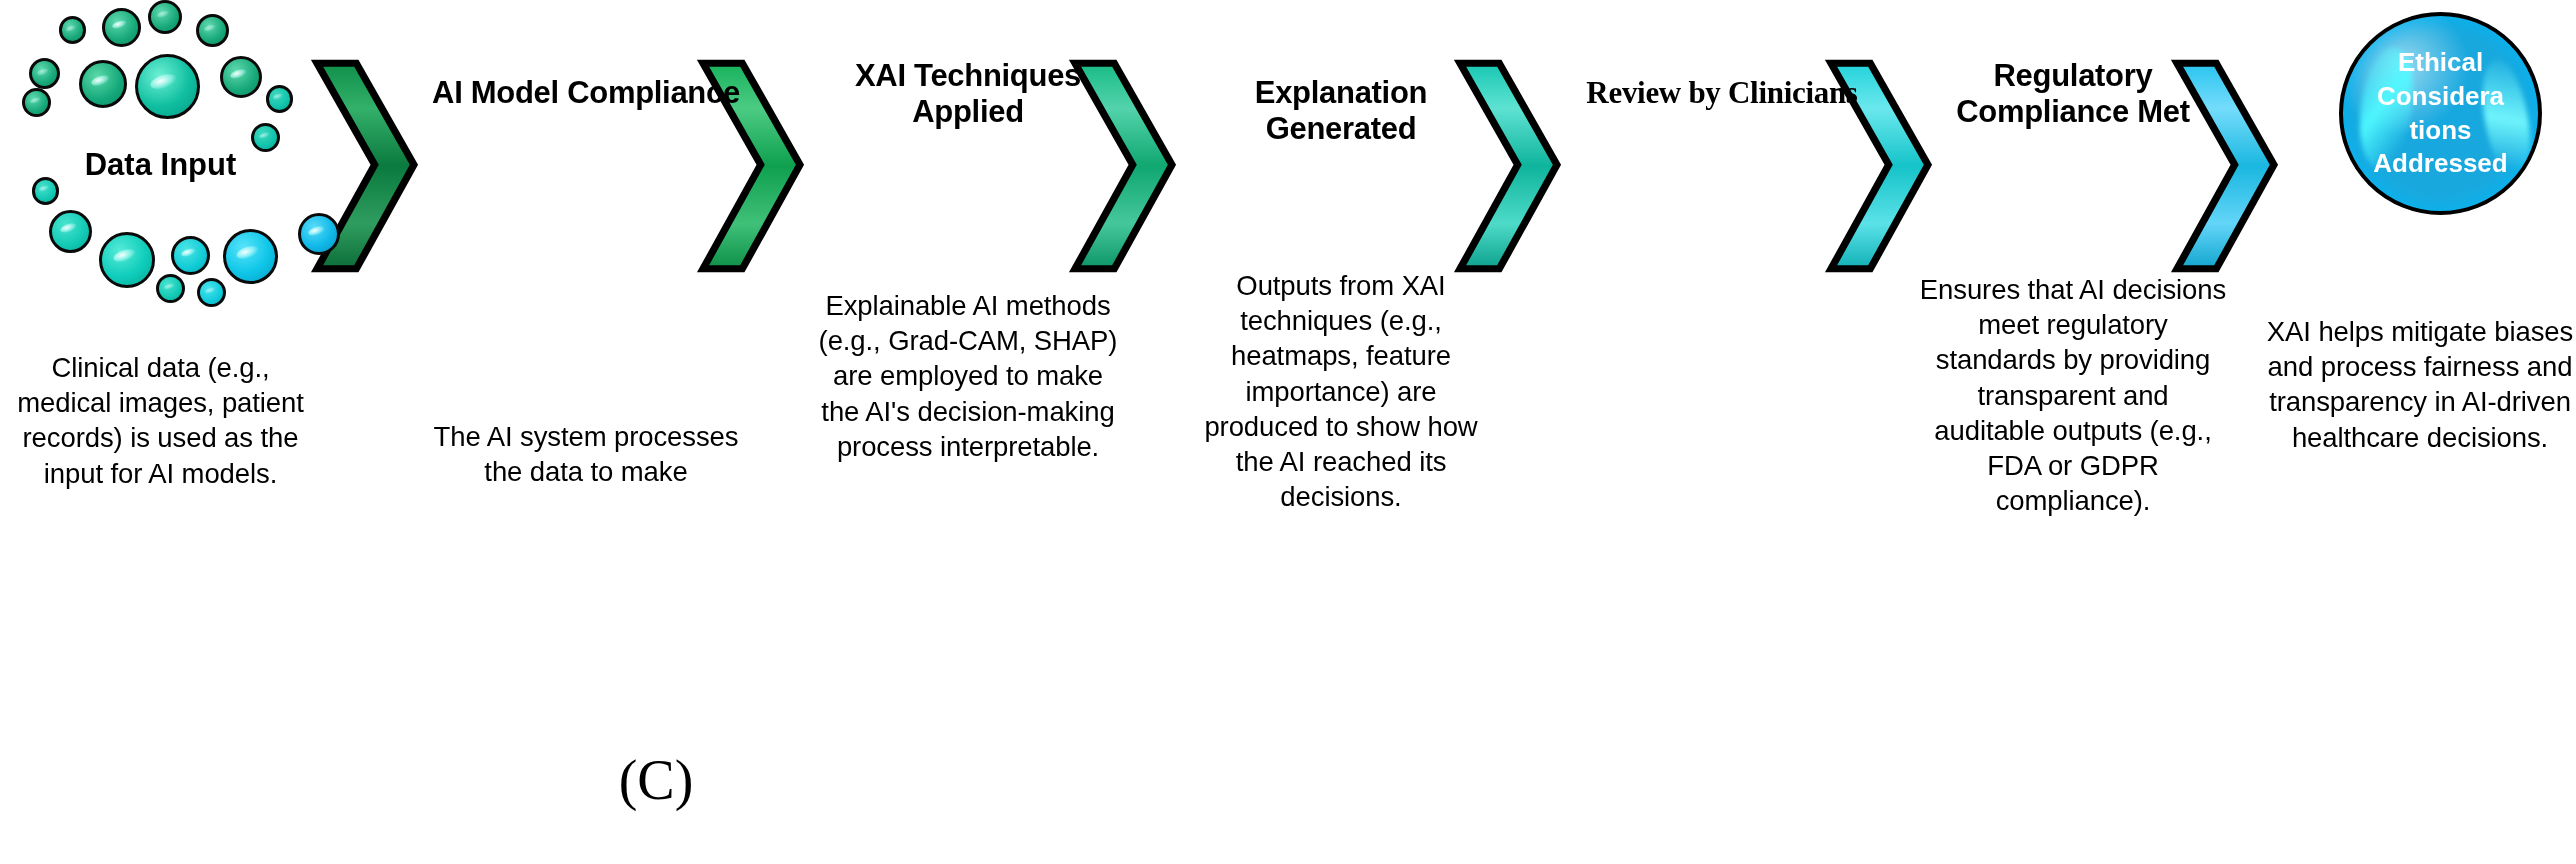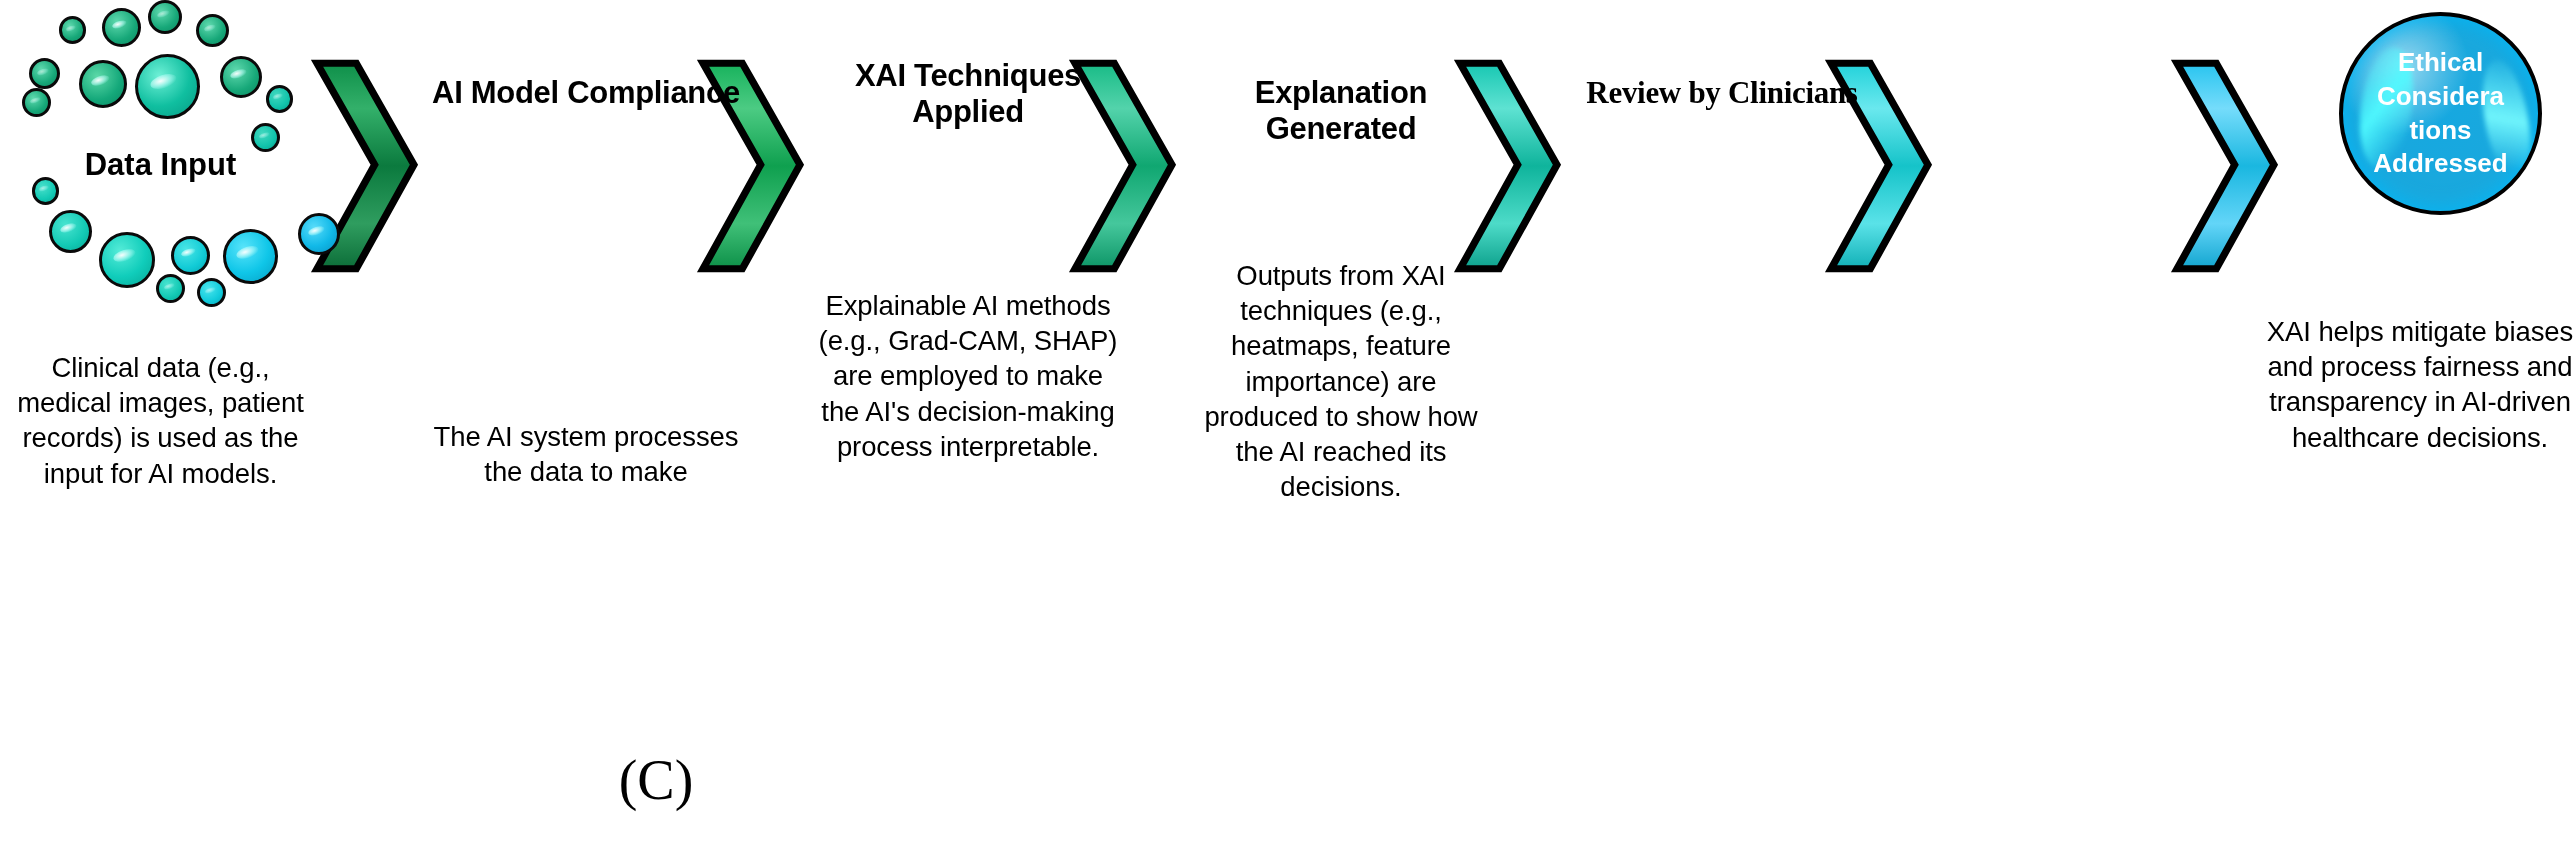--- a/index.html
+++ b/index.html
@@ -312,27 +312,31 @@
     <div class="stage-desc" style="top:419px;text-align:center;">The AI system processes the data to make</div>
   </div>
 
   <div class="stage" style="left:814px;">
     <div class="stage-title" style="top:58px;">XAI Techniques Applied</div>
     <div class="stage-desc" style="top:288px;">Explainable AI methods (e.g., Grad-CAM, SHAP) are employed to make the AI's decision-making process interpretable.</div>
   </div>
 
   <div class="stage" style="left:1187px;">
     <div class="stage-title" style="top:75px;">Explanation Generated</div>
-    <div class="stage-desc" style="top:258px;">Outputs from XAI techniques (e.g., heatmaps, feature importance) are produced to show how the AI reached its decisions.</div>
+    <div class="stage-desc" style="top:268px;">Outputs from XAI techniques (e.g., heatmaps, feature importance) are produced to show how the AI reached its decisions.</div>
   </div>
 
   <div class="stage" style="left:1568px;font-family:Liberation Serif, serif;">
     <div class="stage-title" style="top:75px;">Review by Clinicians</div>
   </div>
 
+  <div class="stage" style="left:1919px;">
+    <div class="stage-title" style="top:58px;">Regulatory Compliance Met</div>
+    <div class="stage-desc" style="top:272px;">Ensures that AI decisions meet regulatory standards by providing transparent and auditable outputs (e.g., FDA or GDPR compliance).</div>
+  </div>
 
   <div class="stage" style="left:2266px;">
     <div class="stage-head">
       <div id="final-circle">
         <div class="hl-left"></div>
         <div class="hl-right"></div>
         <div id="final-circle-text">Ethical Considera tions Addressed</div>
       </div>
     </div>
     <div class="stage-desc" style="top:314px;">XAI helps mitigate biases and process fairness and transparency in AI-driven healthcare decisions.</div>

